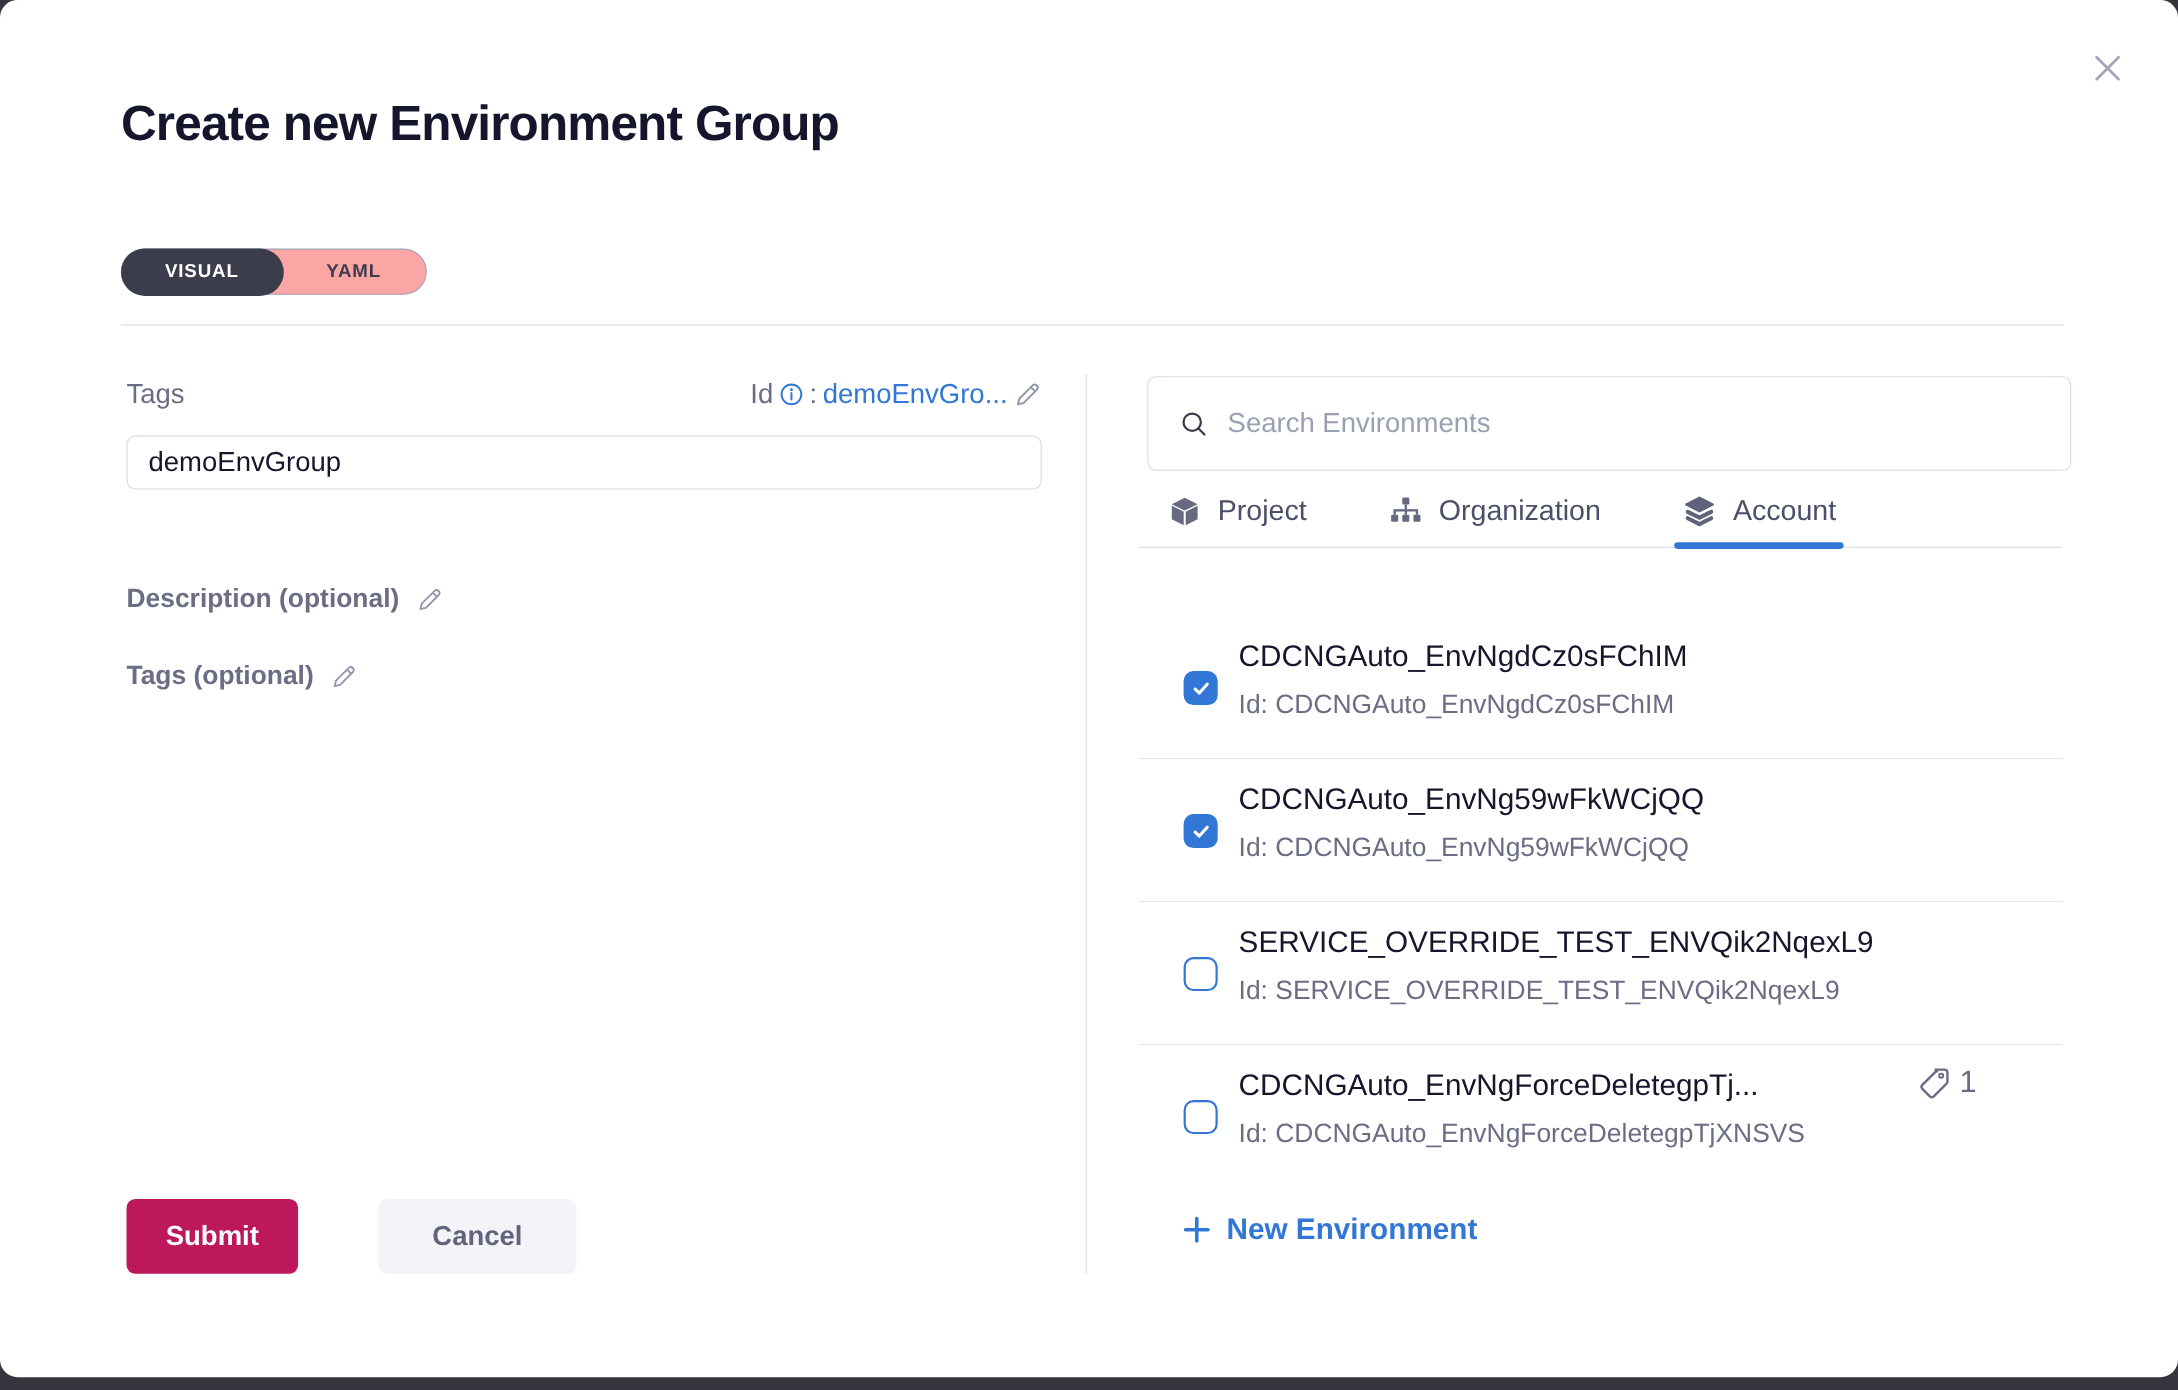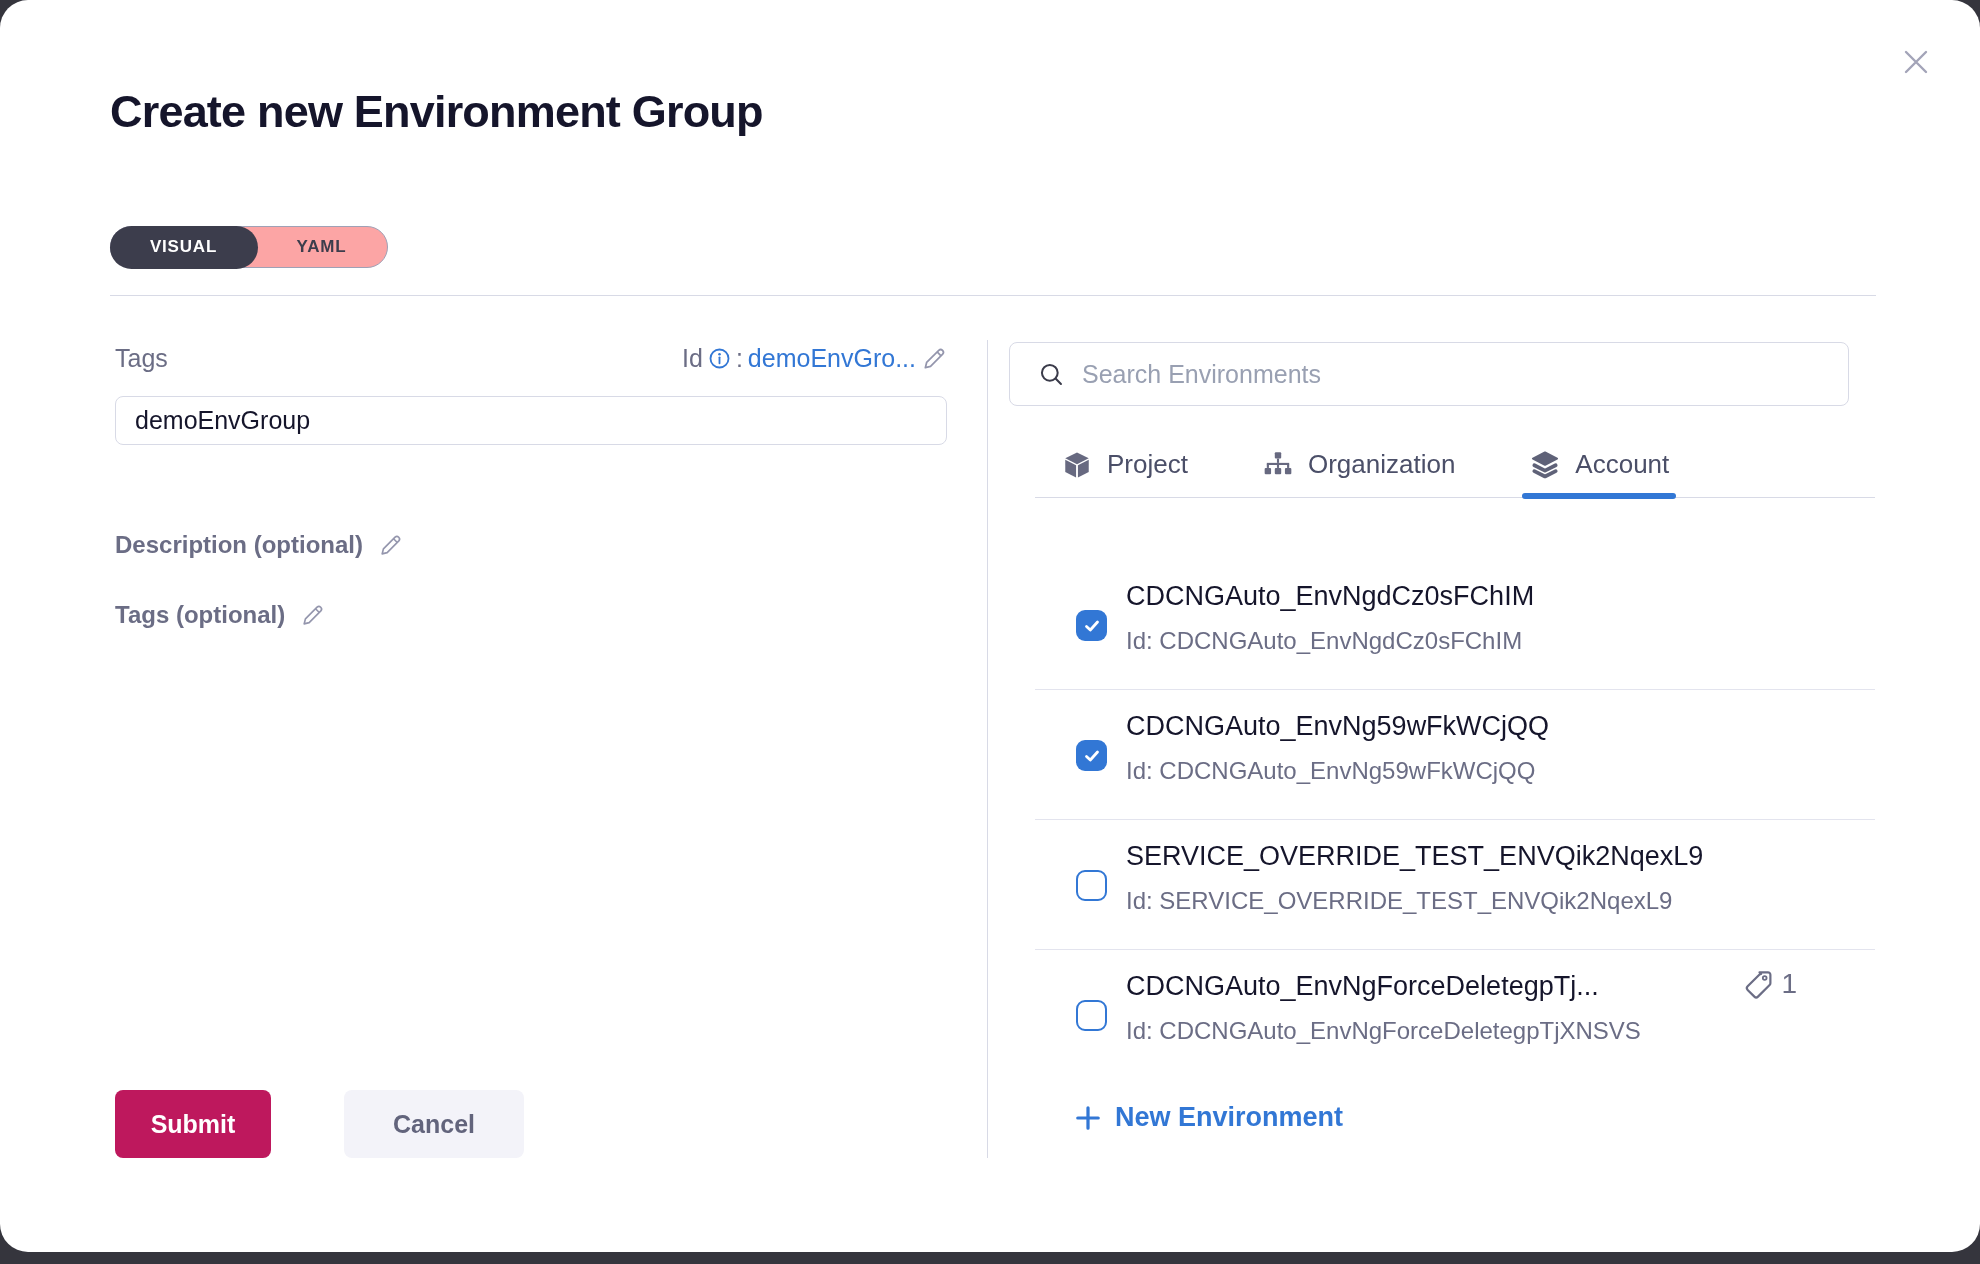--- a/index.html
+++ b/index.html
@@ -1,19 +1,19 @@
 <!DOCTYPE html>
 <html><head>
 <meta charset="utf-8">
 <style>
   * { margin:0; padding:0; box-sizing:border-box; }
   html,body { width:1980px; height:1264px; overflow:hidden; font-family:"Liberation Sans","DejaVu Sans",sans-serif; }
   body { background:#35353d; position:relative; }
 
-  .modal { position:absolute; left:0; top:0; width:1980px; height:1252px; background:#ffffff; border-radius:28px; }
+  .modal { position:absolute; left:0; top:0; width:1980px; height:1252px; background:#ffffff; border-radius:16px; }
 
   .close-btn { position:absolute; left:1894px; top:40px; width:44px; height:44px; cursor:pointer; display:flex; align-items:center; justify-content:center; }
 
   .title { position:absolute; left:110px; top:86px; font-size:45px; font-weight:700; color:#15152b; letter-spacing:-0.8px; }
 
   
   .mode-toggle { position:absolute; left:110px; top:226px; width:278px; height:42px; border:1.5px solid #9fa1b6; border-radius:22px; background:#fca5a5; display:flex; align-items:stretch; }
   .mode-seg { display:flex; align-items:center; justify-content:center; font-size:17px; font-weight:700; letter-spacing:0.8px; cursor:pointer; }
   .mode-seg.selected { width:148px; margin:-1.5px; background:#3c3d4c; color:#fff; border-radius:22px; }
   .mode-seg.unselected { flex:1; color:#3c3d4c; }
@@ -35,21 +35,21 @@
   .opt-row.tags { top:601px;text-align:right; }
   .opt-label { font-size:24px; font-weight:700; color:#6b6d85; }
 
   .btn { position:absolute; top:1090px; height:68px; border:none; border-radius:8px; font-size:25px; font-weight:700; cursor:pointer; font-family:inherit; }
   .btn-submit { left:115px; width:156px; background:#be185d; color:#ffffff; }
   .btn-cancel { left:344px; width:180px; background:#f3f3f9; color:#62647c; }
 
   .v-divider { position:absolute; left:987px; top:340px; width:1px; height:818px; background:#d8dae6; }
 
   
-  .search-box { position:absolute; left:1009px; top:342px; width:840px; height:64px; border:1px solid #d8dae6; border-radius:8px; display:flex; align-items:center; padding:0 20px 0 28px; gap:17px; background:#fff; }
+  .search-box { position:absolute; left:1043px; top:342px; width:840px; height:86px; border:1px solid #d8dae6; border-radius:8px; display:flex; align-items:center; padding:0 20px 0 28px; gap:17px; background:#fff; }
   .search-input { border:none; outline:none; flex:1; font-size:25px; color:#15152b; font-family:inherit; }
   .search-input::placeholder { color:#99a0b2; }
 
   .scope-tabs { position:absolute; left:1035px; top:432px; width:840px; height:66px; border-bottom:1px solid #d8dae6; display:flex; align-items:center; gap:60px; padding-left:19px; }
   .scope-tab { position:relative; height:100%; display:flex; align-items:center; gap:14px; padding:0 7px; font-size:26px; color:#4b4f68; cursor:pointer; }
   .scope-tab.active::after { content:""; position:absolute; left:0; right:0; bottom:-2px; height:6px; border-radius:3px; background:#3277d5; }
 
   .env-list { position:absolute; left:1035px; top:560px; width:840px; height:487px; overflow:hidden; }
   .env-row { position:relative; height:130px; border-bottom:1px solid #e3e4ee; }
   .env-checkbox { position:absolute; left:41px; top:50px; width:31px; height:31px; border-radius:9px; cursor:pointer; display:flex; align-items:center; justify-content:center; }

